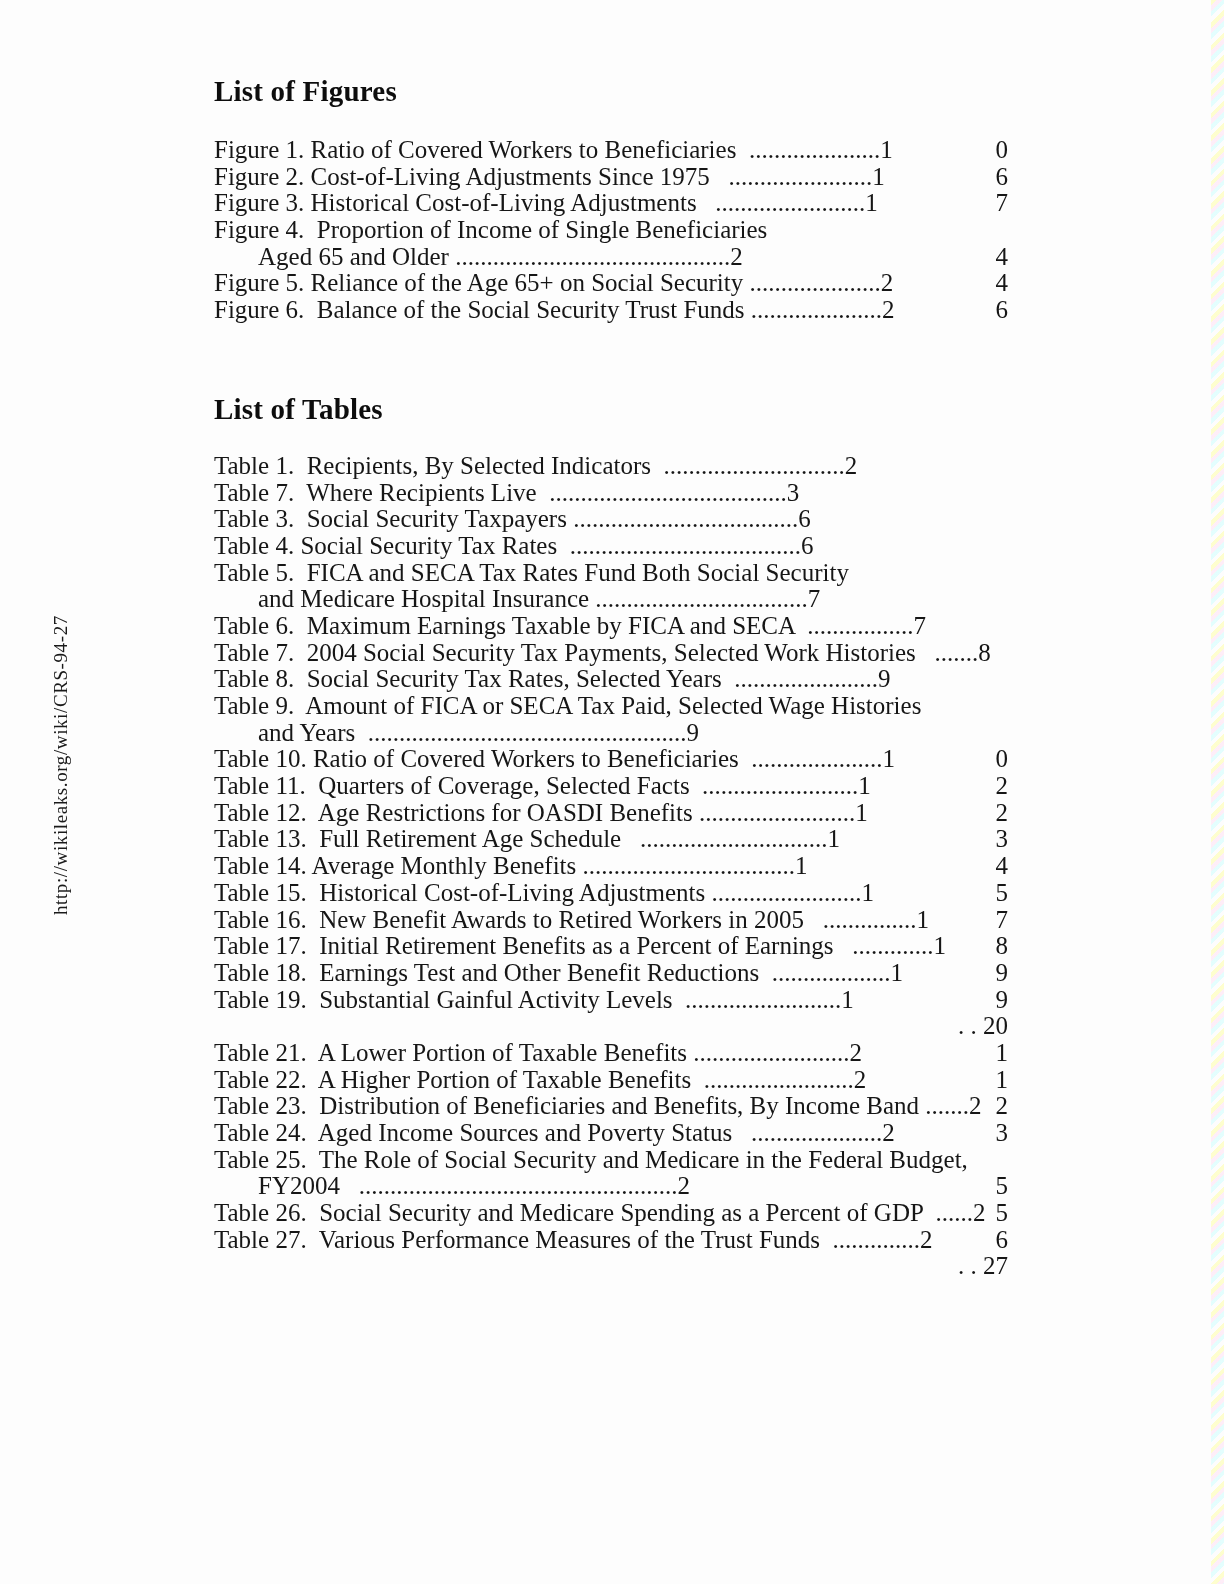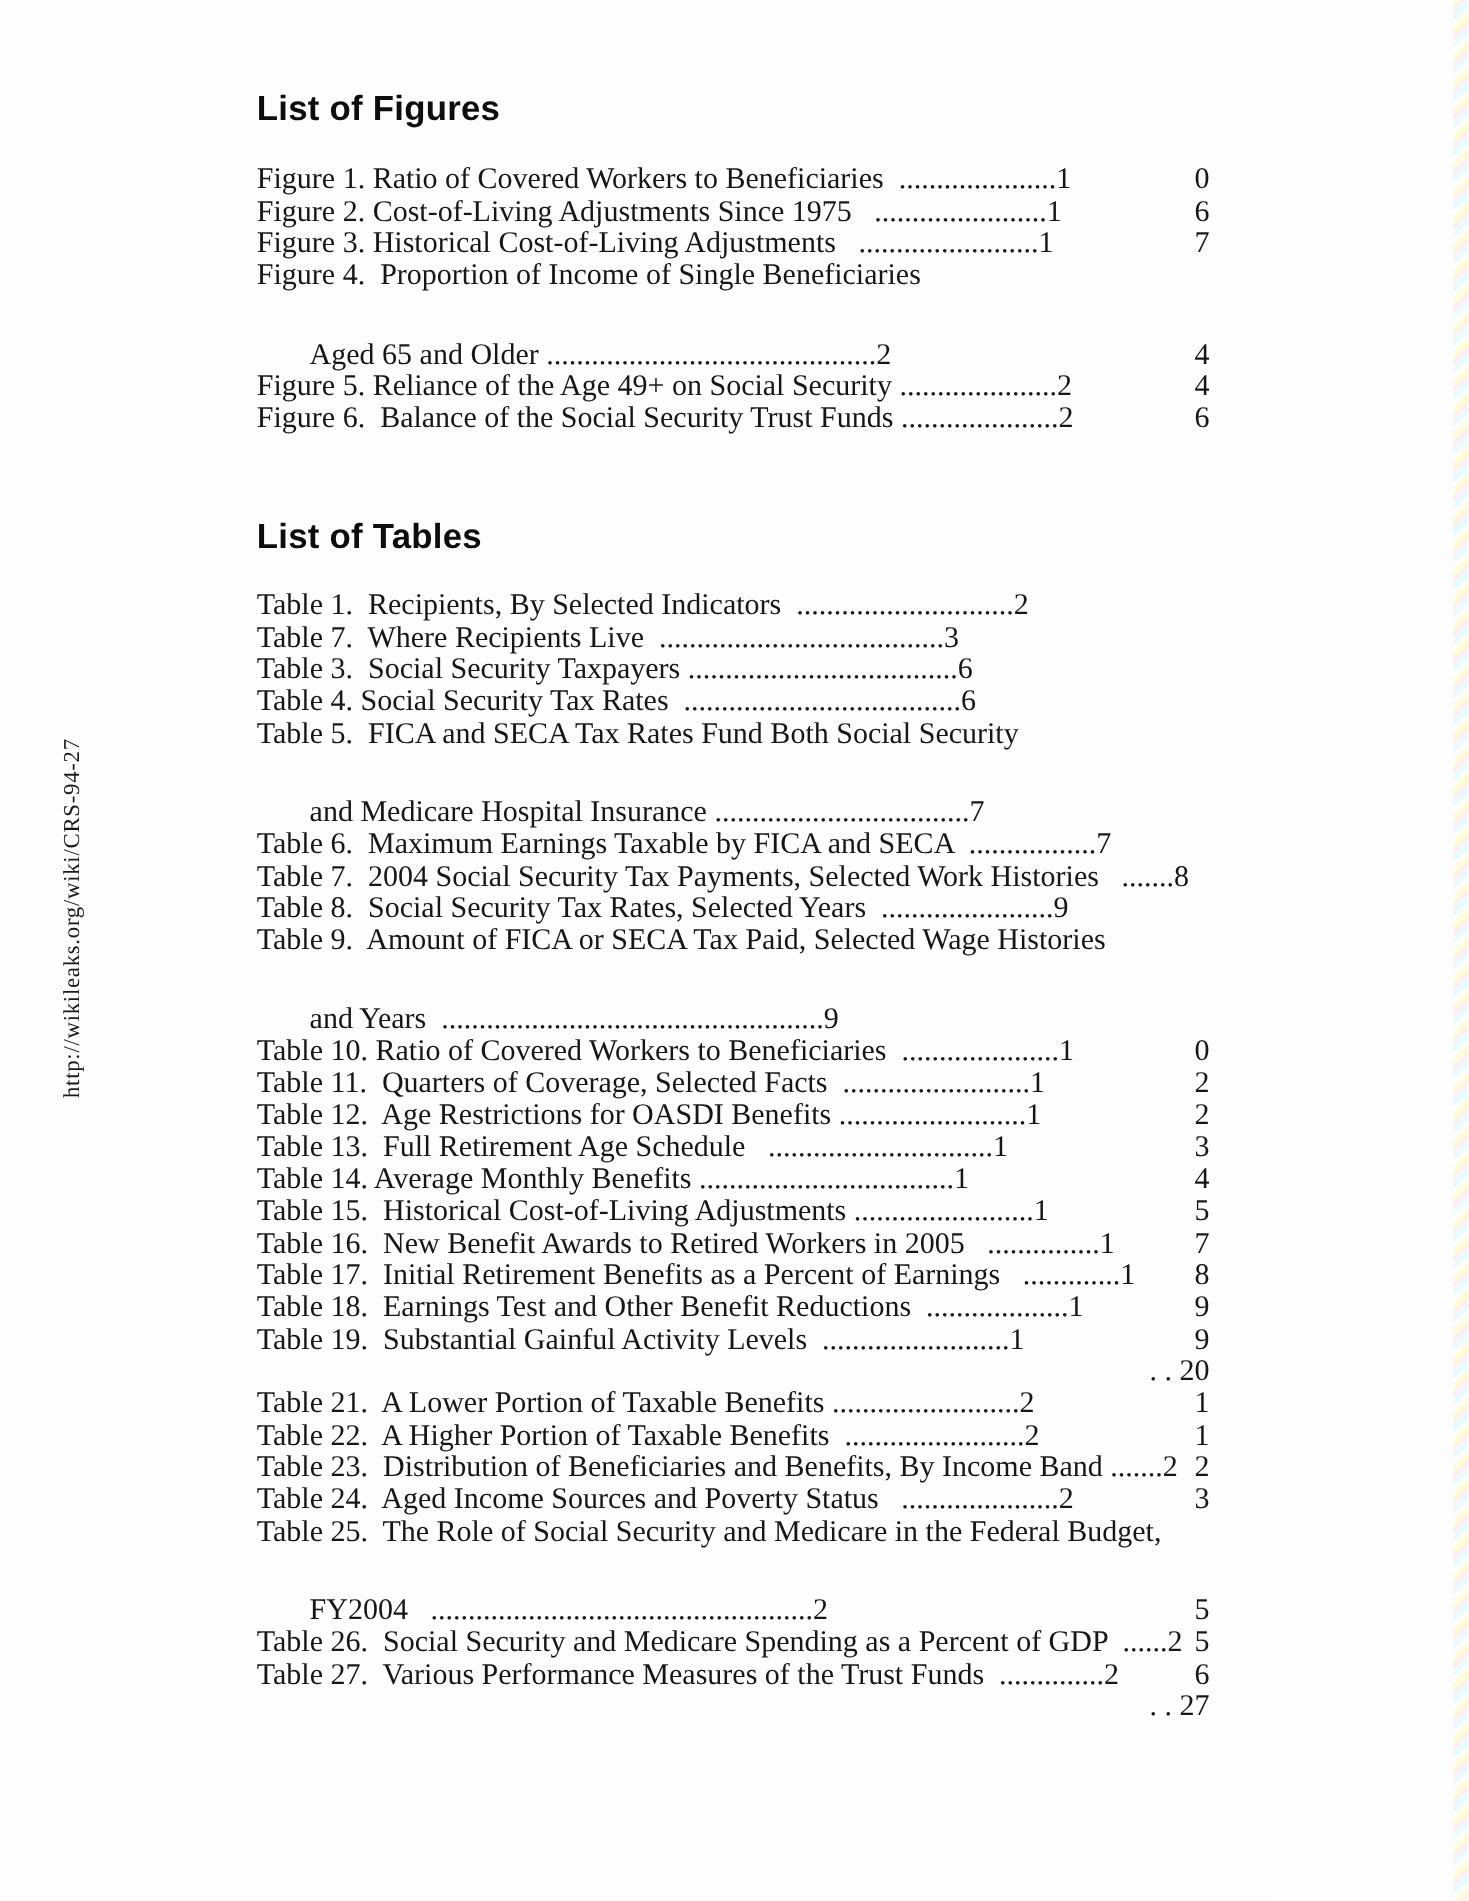--- a/index.html
+++ b/index.html
@@ -41,21 +41,21 @@
     white-space: nowrap;
     color: #1a1a1a;
   }
   .content {
     position: absolute;
     left: 214px;
     top: 76px;
     width: 794px;
   }
   .section-heading {
-    font-family: Liberation Sans, sans-serif;
+    font-family: Liberation Serif, serif;
     font-weight: bold;
     font-size: 29px;
     line-height: 30px;
     letter-spacing: 0.2px;
     margin: 0;
     color: #0d0d0d;
   }
   .toc-list {
     font-size: 25px;
   }
@@ -63,21 +63,20 @@
   #tables-heading { margin-top: 70px; }
   #tables-list { margin-top: 29px; }
   .toc-line {
     position: relative;
     height: 26.7px;
     line-height: 26.7px;
     white-space: pre;
   }
   .toc-line.indent {
     padding-left: 44px;
-    margin-top: 39px;
   }
   .toc-right {
     position: absolute;
     right: 0;
     top: 0;
     white-space: pre;
   }
 </style>
 </head>
 <body>
@@ -90,21 +89,21 @@
   <div class="content">
 
     <h1 class="section-heading" id="figures-heading">List of Figures</h1>
 
     <div class="toc-list" id="figures-list">
         <div class="toc-line"><span class="toc-text">Figure 1. Ratio of Covered Workers to Beneficiaries  .....................1</span><span class="toc-right">0</span></div>
         <div class="toc-line"><span class="toc-text">Figure 2. Cost-of-Living Adjustments Since 1975   .......................1</span><span class="toc-right">6</span></div>
         <div class="toc-line"><span class="toc-text">Figure 3. Historical Cost-of-Living Adjustments   ........................1</span><span class="toc-right">7</span></div>
         <div class="toc-line"><span class="toc-text">Figure 4.  Proportion of Income of Single Beneficiaries</span></div>
         <div class="toc-line indent"><span class="toc-text">Aged 65 and Older ............................................2</span><span class="toc-right">4</span></div>
-        <div class="toc-line"><span class="toc-text">Figure 5. Reliance of the Age 49+ on Social Security .....................2</span><span class="toc-right">4</span></div>
+        <div class="toc-line"><span class="toc-text">Figure 5. Reliance of the Age 65+ on Social Security .....................2</span><span class="toc-right">4</span></div>
         <div class="toc-line"><span class="toc-text">Figure 6.  Balance of the Social Security Trust Funds .....................2</span><span class="toc-right">6</span></div>
       </div>
 
     <h1 class="section-heading" id="tables-heading">List of Tables</h1>
 
     <div class="toc-list" id="tables-list">
         <div class="toc-line"><span class="toc-text">Table 1.  Recipients, By Selected Indicators  .............................2</span></div>
         <div class="toc-line"><span class="toc-text">Table 7.  Where Recipients Live  ......................................3</span></div>
         <div class="toc-line"><span class="toc-text">Table 3.  Social Security Taxpayers ....................................6</span></div>
         <div class="toc-line"><span class="toc-text">Table 4. Social Security Tax Rates  .....................................6</span></div>

